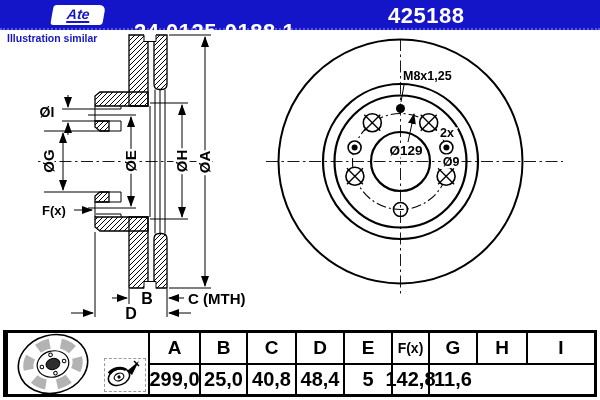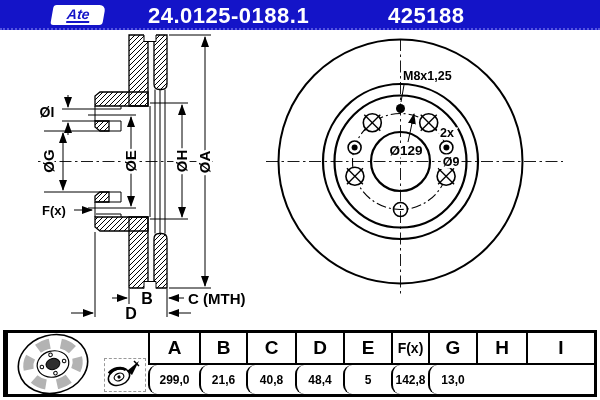--- a/index.html
+++ b/index.html
@@ -6,57 +6,58 @@
   .stage{position:relative;width:600px;height:400px;background:#fff;overflow:hidden;
          font-family:"Liberation Sans",sans-serif;}
   
   .header{position:absolute;left:0;top:0;width:600px;height:30px;background:#1414C8;
           border-bottom:2px dotted #5555e0;box-sizing:border-box;}
   .logo{position:absolute;left:52px;top:5px;width:52px;height:20px;background:#fff;
         transform:skewX(-10deg);border-radius:3px 6px 3px 3px;display:flex;align-items:center;justify-content:center;}
   .logo span{font-style:italic;font-weight:bold;font-size:14px;color:#1414C8;
              border-bottom:2px solid #1414C8;line-height:13px;transform:skewX(4deg);}
   .pn{position:absolute;top:3px;color:#fff;font-weight:bold;font-size:22px;letter-spacing:.5px;white-space:nowrap;}
-  .pn1{left:148px;} .pn2{left:388px;}
+  .pn1{left:134px;margin-top:16px;} .pn2{left:388px;}
   .note{position:absolute;left:7px;top:32px;color:#1414C8;font-weight:bold;font-size:10.5px;line-height:12px;}
   
   svg.draw{position:absolute;left:0;top:28px;}
   .h{fill:url(#hatch);stroke:#000;stroke-width:1.3;}
   .ln{stroke:#000;stroke-width:1;fill:none;}
   .cl{stroke:#1a1a1a;stroke-width:1;fill:none;stroke-dasharray:12 3.5 2.5 3.5;}
   .dim{stroke:#000;stroke-width:1;fill:none;}
   .lbl{font-family:"Liberation Sans",sans-serif;font-weight:bold;fill:#000;}
   .halo{paint-order:stroke;stroke:#fff;stroke-width:5px;}
   .circ{fill:none;stroke:#000;}
   
   .spec{position:absolute;left:3px;top:330px;width:594px;height:67px;border:3px solid #000;
         display:grid;grid-template-columns:142px 51px 47px 49px 48px 48px 37px 48px 50px 1fr;
         grid-template-rows:32px 1fr;background:#fff;box-sizing:border-box;}
   .spec .cell{border-left:2px solid #000;display:flex;align-items:center;justify-content:center;
               font-weight:bold;color:#000;}
   .spec .head{border-bottom:2px solid #000;font-size:19px;}
   .spec .head.fx{font-size:14px;}
-  .spec .val{font-size:12px;border-radius:9px;}
+  .spec .val{font-size:20px;}
   .pic{grid-row:1/3;position:relative;border-left:none;}
   .minibox{position:absolute;right:2px;bottom:2px;width:40px;height:32px;background:#fff;
            border:1px dashed #999;}
 </style>
 </head>
 <body>
 
 <div class="stage">
 
   <div class="header" style="background: rgb(20, 20, 200);">
     <div class="logo">
       <span>Ate</span>
     </div>
     <div class="pn pn1">24.0125-0188.1</div>
     <div class="pn pn2">425188</div>
   </div>
   <div class="note">
+    <div>Illustration similar</div>
   </div>
 
   <svg class="draw" width="600" height="304" viewBox="0 28 600 304">
     <defs>
       <pattern id="hatch" width="5" height="5" patternUnits="userSpaceOnUse">
         <path d="M-1,6 L6,-1" stroke="#000" stroke-width="1"></path>
       </pattern>
       <marker id="ar" markerWidth="11" markerHeight="8" refX="10" refY="4" orient="auto" markerUnits="userSpaceOnUse">
         <path d="M0,0 L11,4 L0,8 Z" fill="#000"></path>
       </marker>
@@ -227,20 +228,20 @@
     <div class="cell head">B</div>
     <div class="cell head">C</div>
     <div class="cell head">D</div>
     <div class="cell head">E</div>
     <div class="cell head fx">F(x)</div>
     <div class="cell head">G</div>
     <div class="cell head">H</div>
     <div class="cell head">I</div>
 
     <div class="cell val">299,0</div>
-    <div class="cell val">21,6</div>
+    <div class="cell val">25,0</div>
     <div class="cell val">40,8</div>
     <div class="cell val">48,4</div>
     <div class="cell val">5</div>
     <div class="cell val">142,8</div>
-    <div class="cell val">13,0</div>
+    <div class="cell val">11,6</div>
   </div>
 </div>
 
 </body></html>

